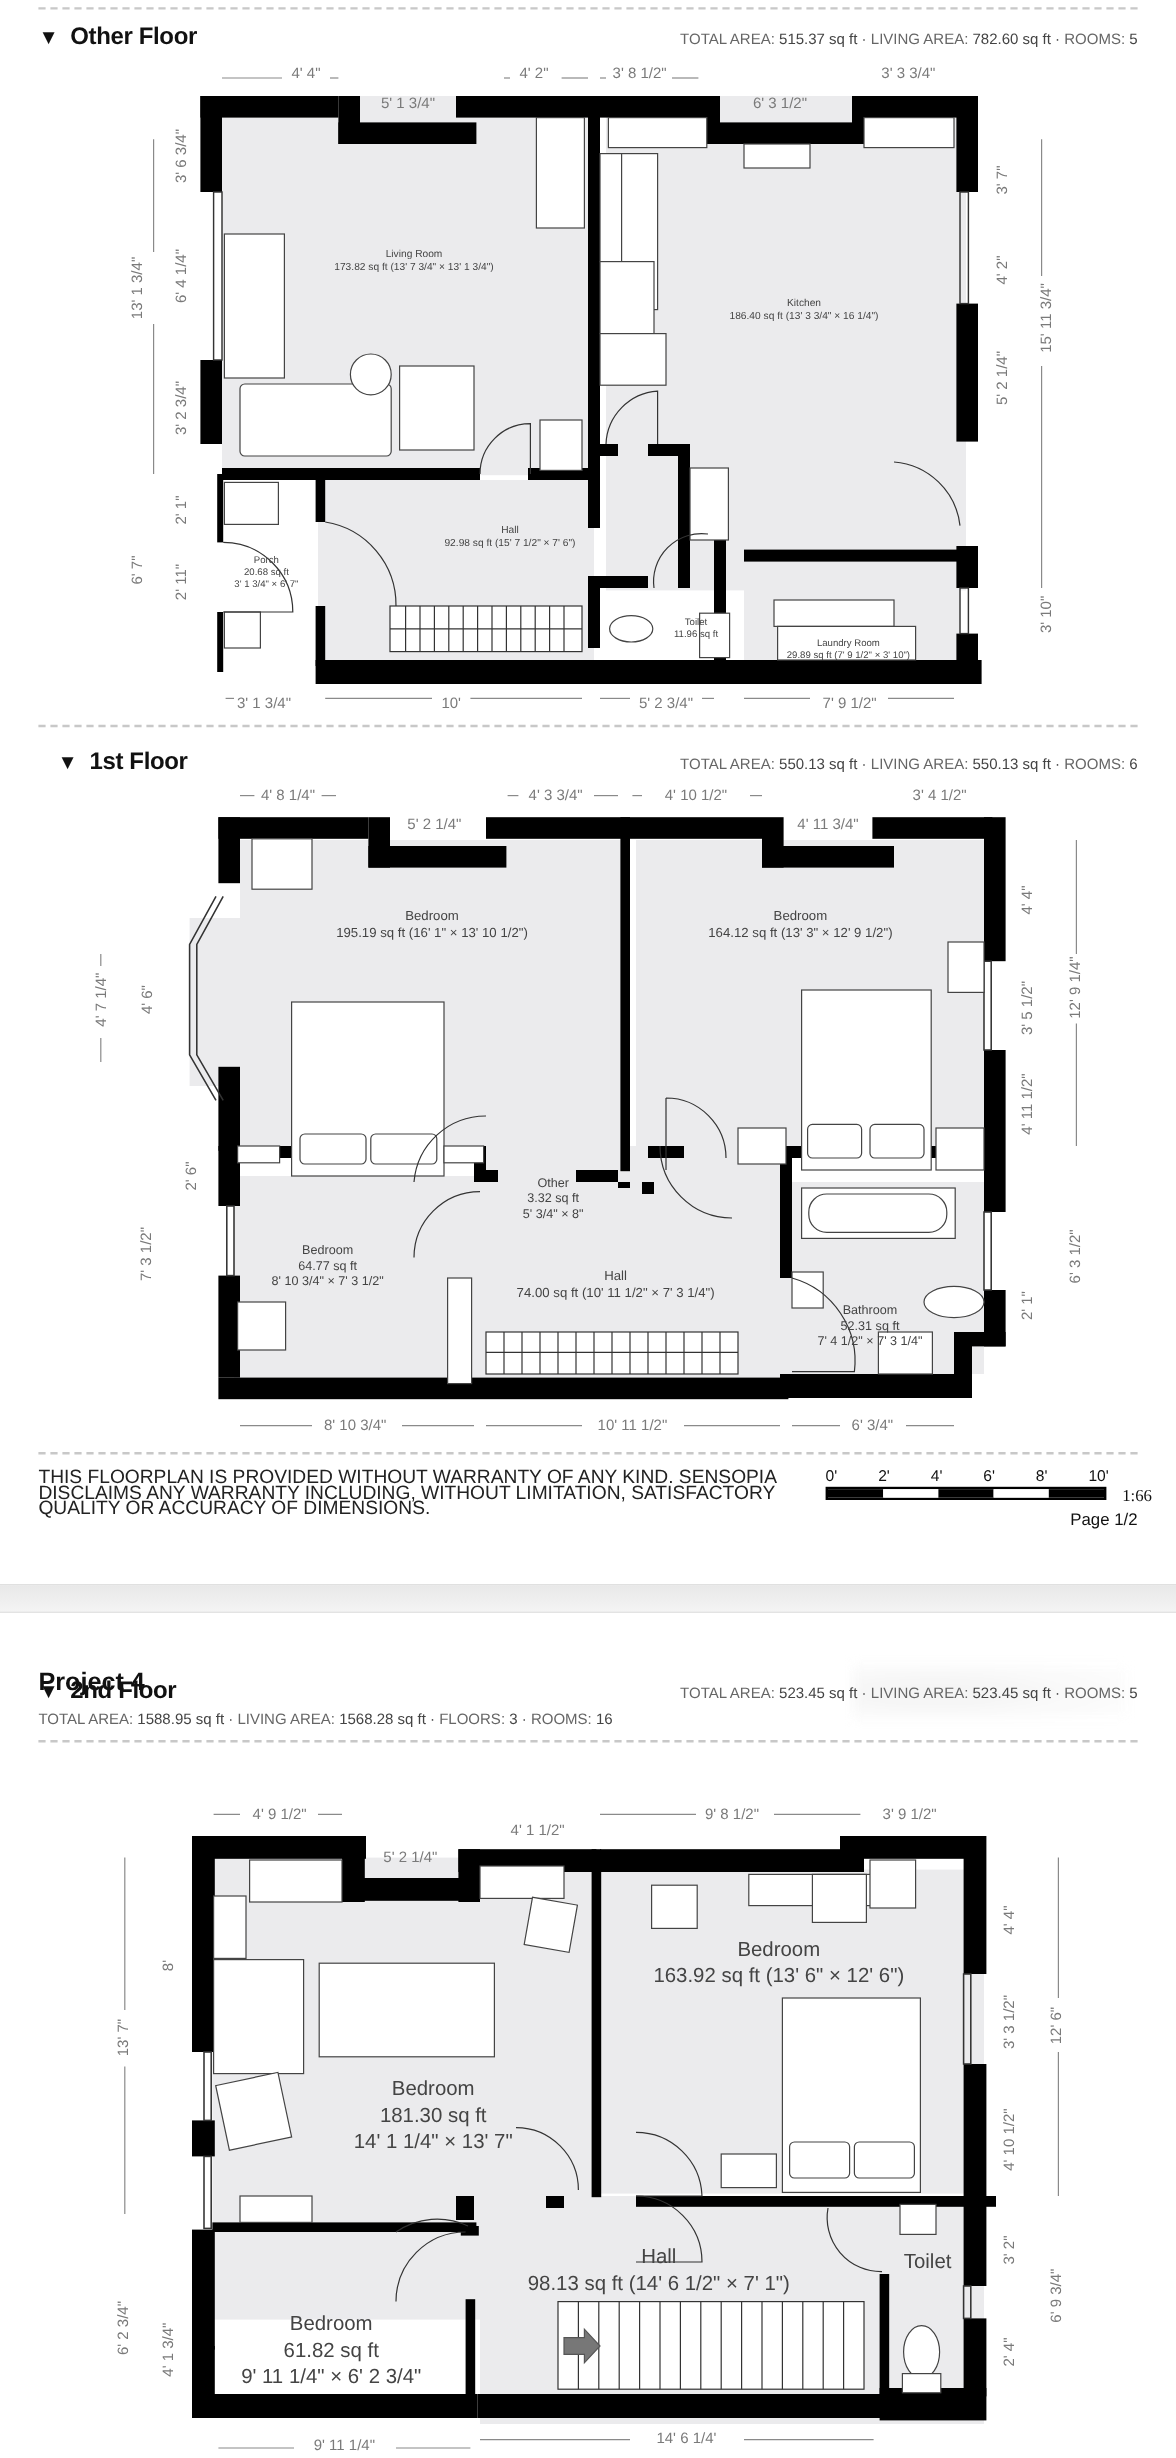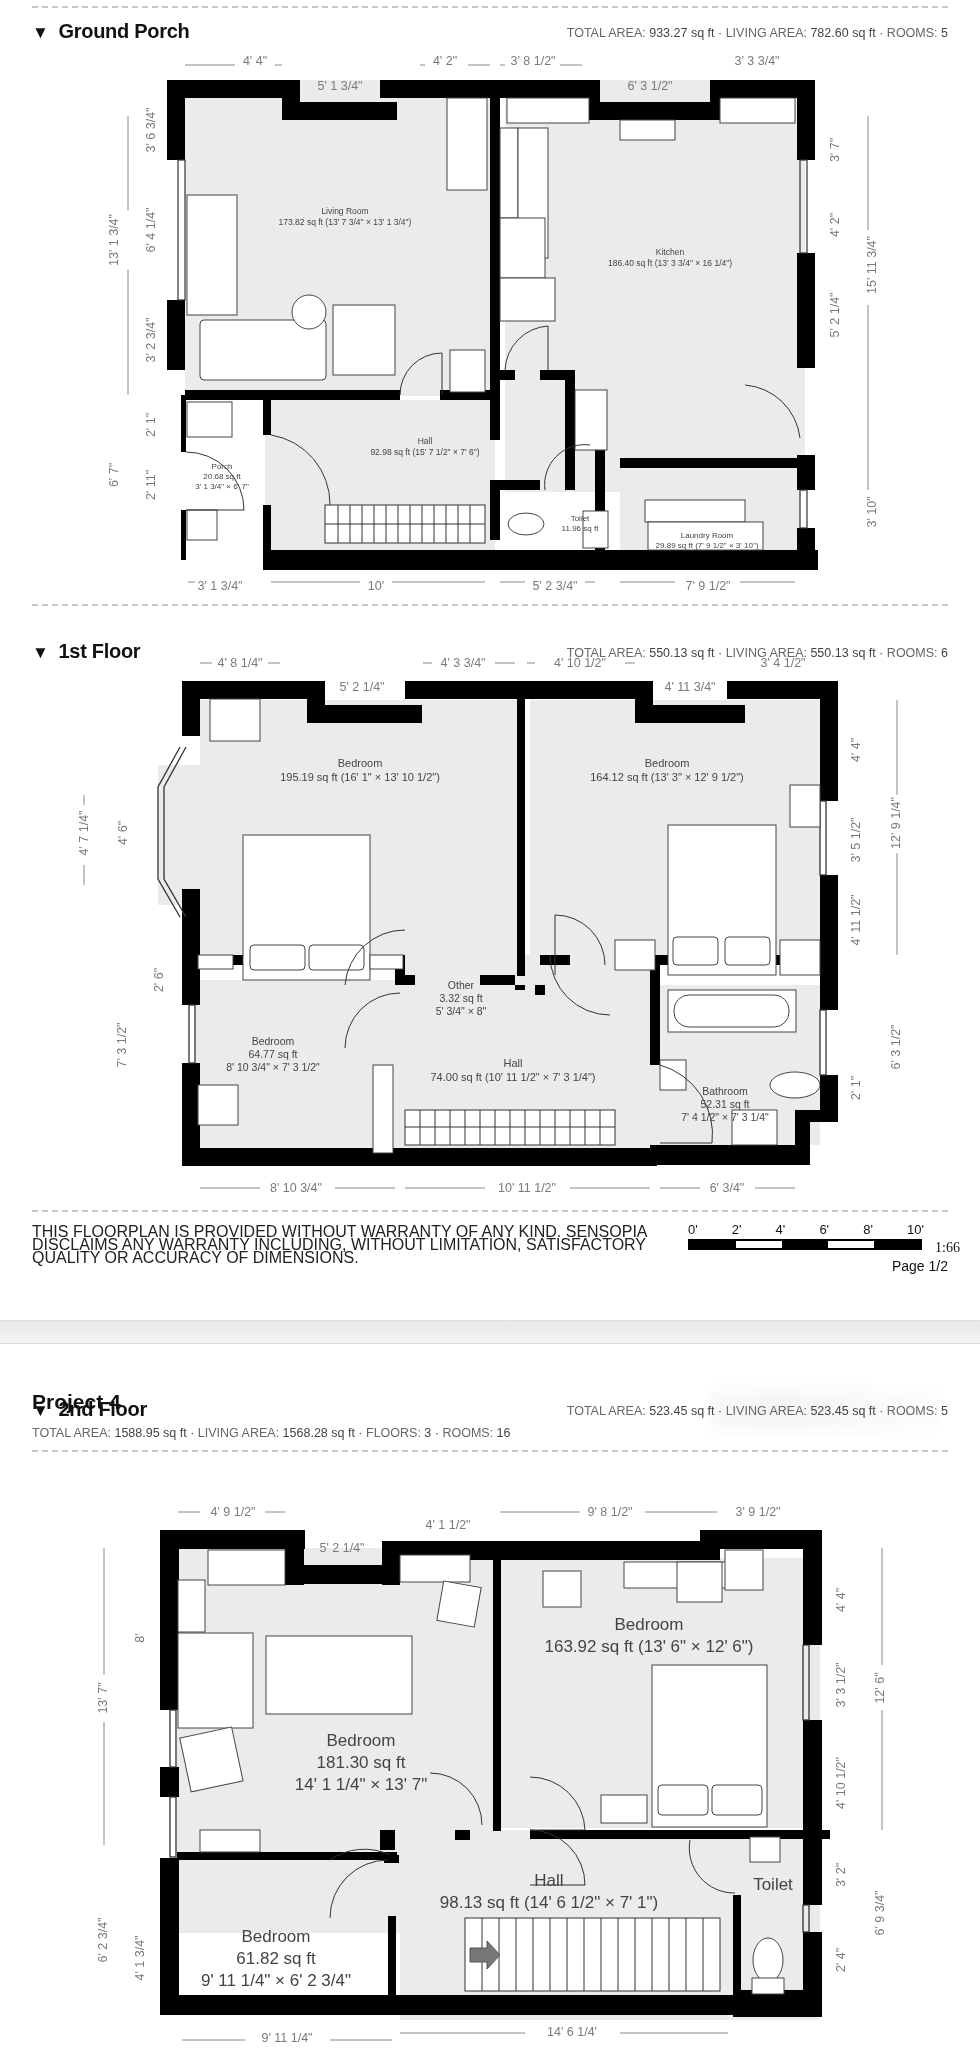--- a/index.html
+++ b/index.html
@@ -26,23 +26,23 @@
   .project-stats { position:absolute; left:32px; top:1426px; font-size:12.5px; color:#444;text-align:center; }
   .project-stats b { font-weight:normal; color:#666; }
   .blurred-logo { position:absolute; left:710px; top:1385px; width:230px; height:50px; background:radial-gradient(ellipse at 30% 50%, #f0f0f0 0%, #fafafa 60%, #fff 100%); filter:blur(4px); opacity:0.8; }
 </style>
 </head>
 <body>
 
 <div class="dash" style="top:6px;"></div>
 
 <div class="floor-head" style="top:20px;">
-  <div class="floor-title"><span class="tri">▼</span><span>Ground Porch</span></div>
+  <div class="floor-title"><span class="tri">▼</span><span>Other Floor</span></div>
   <div class="floor-stats">
-    <b>TOTAL AREA:</b> <span>933.27 sq ft</span> · <b>LIVING AREA:</b> <span>782.60 sq ft</span> · <b>ROOMS:</b> <span>5</span>
+    <b>TOTAL AREA:</b> <span>515.37 sq ft</span> · <b>LIVING AREA:</b> <span>782.60 sq ft</span> · <b>ROOMS:</b> <span>5</span>
   </div>
 </div>
 
 <svg class="plan" style="left:0;top:50px;" width="980" height="560">
 
   <rect x="185" y="30" width="308" height="316" fill="#ebebed"></rect>
   <rect x="505" y="30" width="300" height="412" fill="#ebebed"></rect>
   <rect x="185" y="350" width="310" height="150" fill="#ebebed"></rect>
   <rect x="265" y="350" width="230" height="150" fill="#ebebed"></rect>
   <rect x="620" y="410" width="180" height="90" fill="#ebebed"></rect>
@@ -193,21 +193,21 @@
       <line x1="392" y1="532" x2="485" y2="532"></line>
     <line x1="500" y1="532" x2="525" y2="532"></line>
       <line x1="585" y1="532" x2="595" y2="532"></line>
     <line x1="620" y1="532" x2="675" y2="532"></line>
       <line x1="740" y1="532" x2="795" y2="532"></line>
   </g>
 </svg>
 
 <div class="dash" style="top:604px;"></div>
 
-<div class="floor-head" style="top:640px;">
+<div class="floor-head" style="top:624px;margin-left:16px;">
   <div class="floor-title"><span class="tri">▼</span><span>1st Floor</span></div>
   <div class="floor-stats">
     <b>TOTAL AREA:</b> <span>550.13 sq ft</span> · <b>LIVING AREA:</b> <span>550.13 sq ft</span> · <b>ROOMS:</b> <span>6</span>
   </div>
 </div>
 
 <svg class="plan" style="left:0;top:655px;" width="980" height="545">
   <rect x="200" y="30" width="620" height="520" fill="none"></rect>
   <rect x="200" y="45" width="320" height="260" fill="#ebebed"></rect>
   <rect x="158" y="110" width="50" height="140" fill="#ebebed"></rect>

